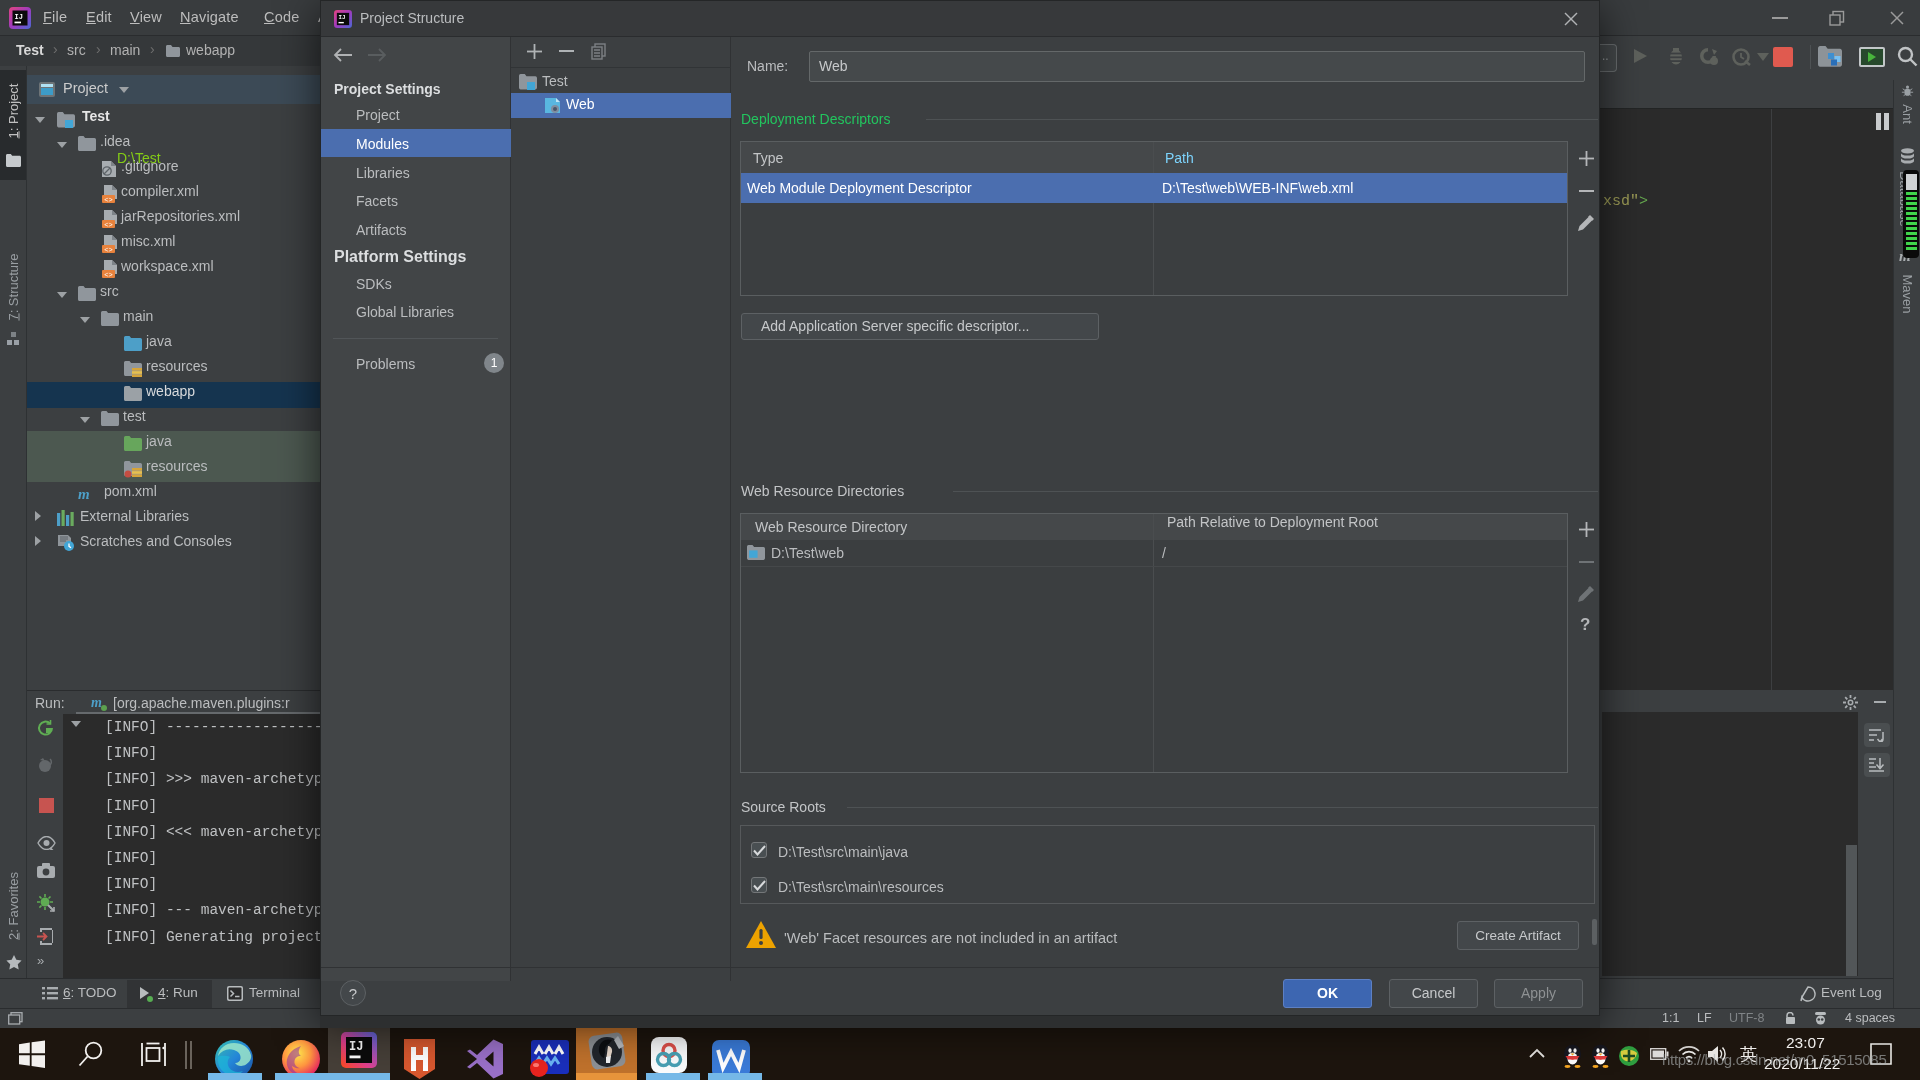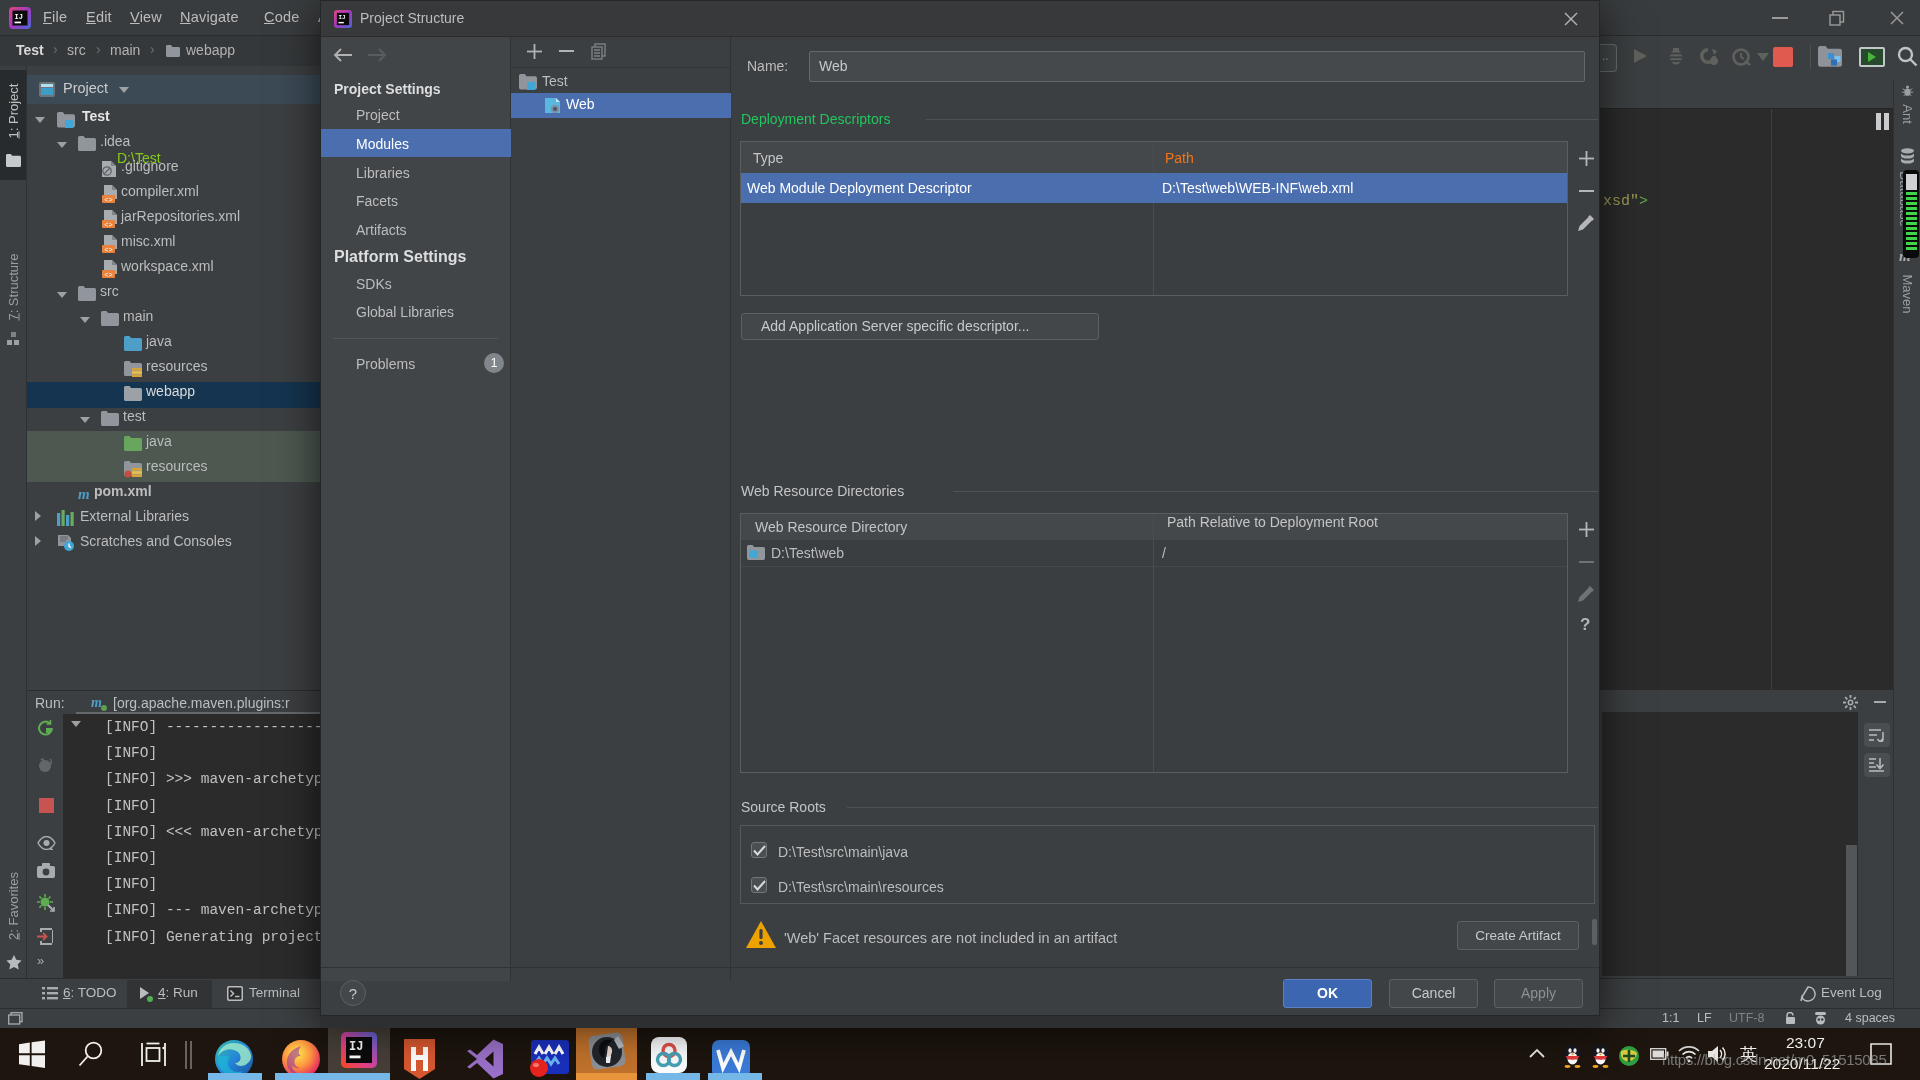--- a/index.html
+++ b/index.html
@@ -198,21 +198,21 @@
             <rect x="8" y="7" width="10" height="2.6" fill="#d6a438"></rect>
             <rect x="8" y="10.2" width="10" height="2.6" fill="#e8c04c"></rect>
             <rect x="8" y="13.4" width="10" height="2.6" fill="#d6a438"></rect>
           </g>
         </svg>
       <span class="abs txt" style="left:119px;top:354px;">resources</span>
 
       <svg class="abs" style="left:51px;top:382px" width="19" height="15" viewBox="0 0 19 15">
           <text x="0" y="13" font-size="15" font-style="italic" font-weight="bold" fill="#4d9fc8" font-family="Liberation Serif">m</text>
         </svg>
-      <span class="abs txt" style="left:67px;top:379px;font-weight:bold;">pom.xml</span>
+      <span class="abs txt" style="left:77px;top:379px;">pom.xml</span>
 
       <span class="abs arrR" style="left:8px;top:407px;"></span>
       <svg class="abs" style="left:30px;top:406px" width="17" height="16" viewBox="0 0 17 16">
           <rect x="0" y="3" width="3.2" height="13" fill="#4d9fc8"></rect>
           <rect x="4.5" y="0" width="3.2" height="16" fill="#6aab5f"></rect>
           <rect x="9" y="5" width="3.2" height="11" fill="#4d9fc8"></rect>
           <rect x="13.5" y="2" width="3.2" height="14" fill="#6aab5f"></rect>
         </svg>
       <span class="abs txt" style="left:53px;top:404px;">External Libraries</span>
 
@@ -497,21 +497,21 @@
       <span class="abs txt" style="left:16px;top:21px;">Name:</span>
       <div class="abs" style="left:78px;top:14px;width:776px;height:31px;background:#45494b;border:1px solid #646869;border-radius:2px;"></div>
       <span class="abs txt" style="left:88px;top:21px;color:#c7c9cb;">Web</span>
 
       <span class="abs txt" style="left:10px;top:74px;color:#22c55e;">Deployment Descriptors</span>
       <div class="abs" style="left:195px;top:82px;width:672px;height:1px;background:#4e5254;"></div>
       <div class="abs" style="left:9px;top:104px;width:828px;height:155px;border:1px solid #5a5e60;background:#3b3e40;">
         <div class="abs" style="left:0;top:0;width:826px;height:31px;background:#45484a;"></div>
         <div class="abs" style="left:412px;top:0;width:1px;height:153px;background:#4a4d4f;"></div>
         <span class="abs txt" style="left:12px;top:8px;color:#c3c5c7;">Type</span>
-        <span class="abs txt" style="left:424px;top:8px;color:#f97316;">Path</span>
+        <span class="abs txt" style="left:424px;top:8px;color:#7dd3fc;">Path</span>
         <div class="abs" style="left:0;top:31px;width:826px;height:30px;background:#4b6eaf;"></div>
         <span class="abs txt" style="left:6px;top:38px;color:#fff;">Web Module Deployment Descriptor</span>
         <span class="abs txt" style="left:421px;top:38px;color:#fff;">D:\Test\web\WEB-INF\web.xml</span>
       </div>
       <svg class="abs" style="left:848px;top:114px" width="15" height="15" viewBox="0 0 15 15" stroke="#b4b6b8" stroke-width="1.8">
           <line x1="7.5" y1="0" x2="7.5" y2="15"></line>
           <line x1="0" y1="7.5" x2="15" y2="7.5"></line>
         </svg>
       <div class="abs" style="left:848px;top:153px;width:15px;height:2px;background:#b4b6b8;"></div>
       <svg class="abs" style="left:847px;top:178px" width="16" height="16" viewBox="0 0 16 16" fill="#b4b6b8">

